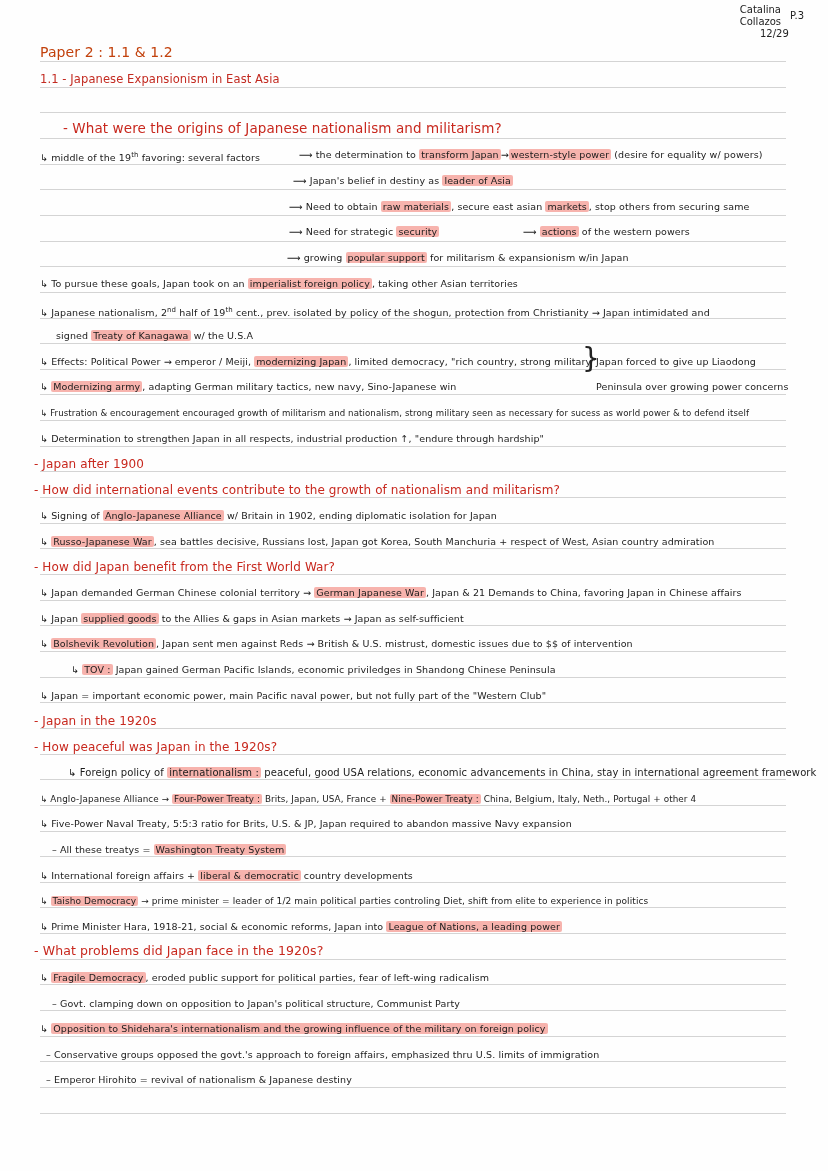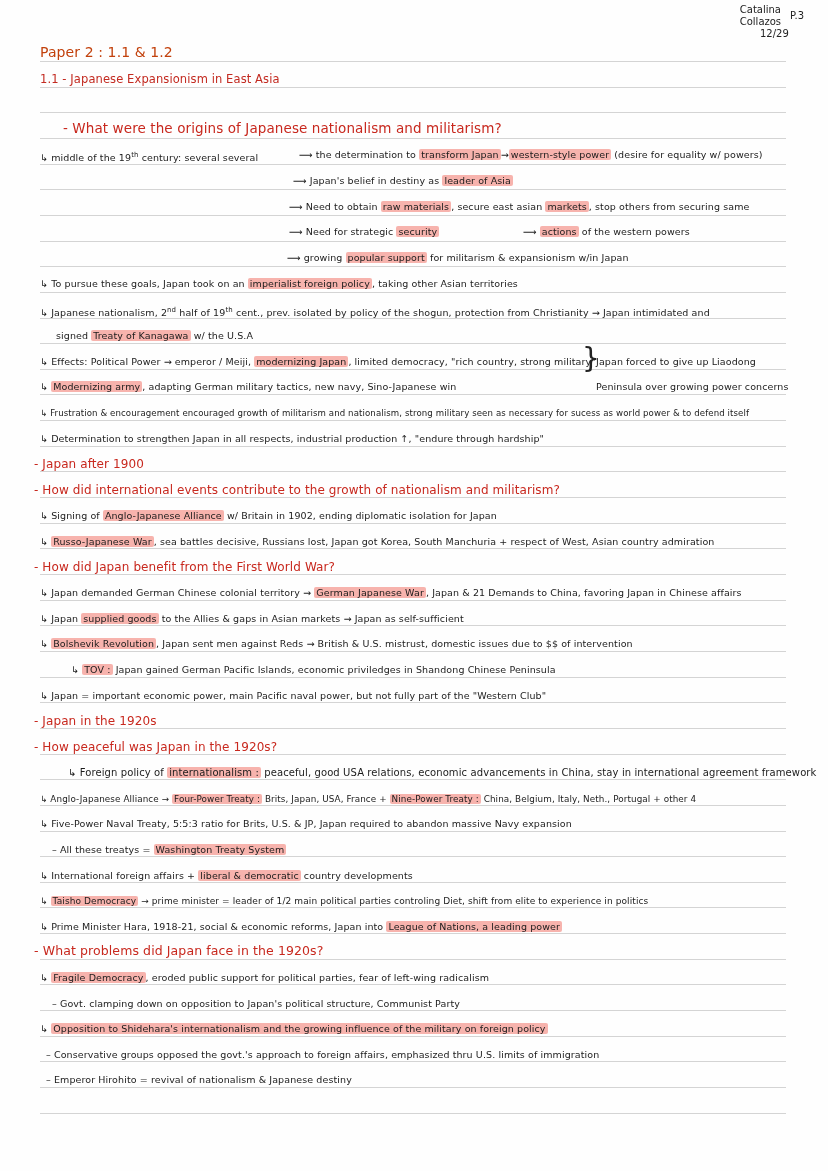--- a/index.html
+++ b/index.html
@@ -75,21 +75,21 @@
     <div style="margin-left:28px">12/29</div>
   </div>
   <div class="corner" style="left:790px;top:10px;">P.3</div>
 
   <div class="row h-title" style="top:42px;">Paper 2 : 1.1 &amp; 1.2</div>
   <div class="row h-sub" style="top:69px;">1.1 - Japanese Expansionism in East Asia</div>
 
   <div class="row h-q" style="top:118px;left:34px;margin-left:29px;">- What were the origins of Japanese nationalism and militarism?</div>
 
   <div class="row" style="top:145px;">
-    <span>↳ middle of the 19</span><span class="sub">th</span><span> century: several several</span>
+    <span>↳ middle of the 19</span><span class="sub">th</span><span> favoring: several factors</span>
   </div>
   <div class="row" style="top:145px;left:296px;">
     <span class="arrow">⟶</span><span>the determination to </span><span class="hl">transform Japan</span><span>→</span><span class="hl">western-style power</span><span> (desire for equality w/ powers)</span>
   </div>
 
   <div class="row" style="top:171px;left:290px;">
     <span class="arrow">⟶</span><span>Japan's belief in destiny as </span><span class="hl">leader of Asia</span>
   </div>
 
   <div class="row" style="top:197px;left:286px;">

